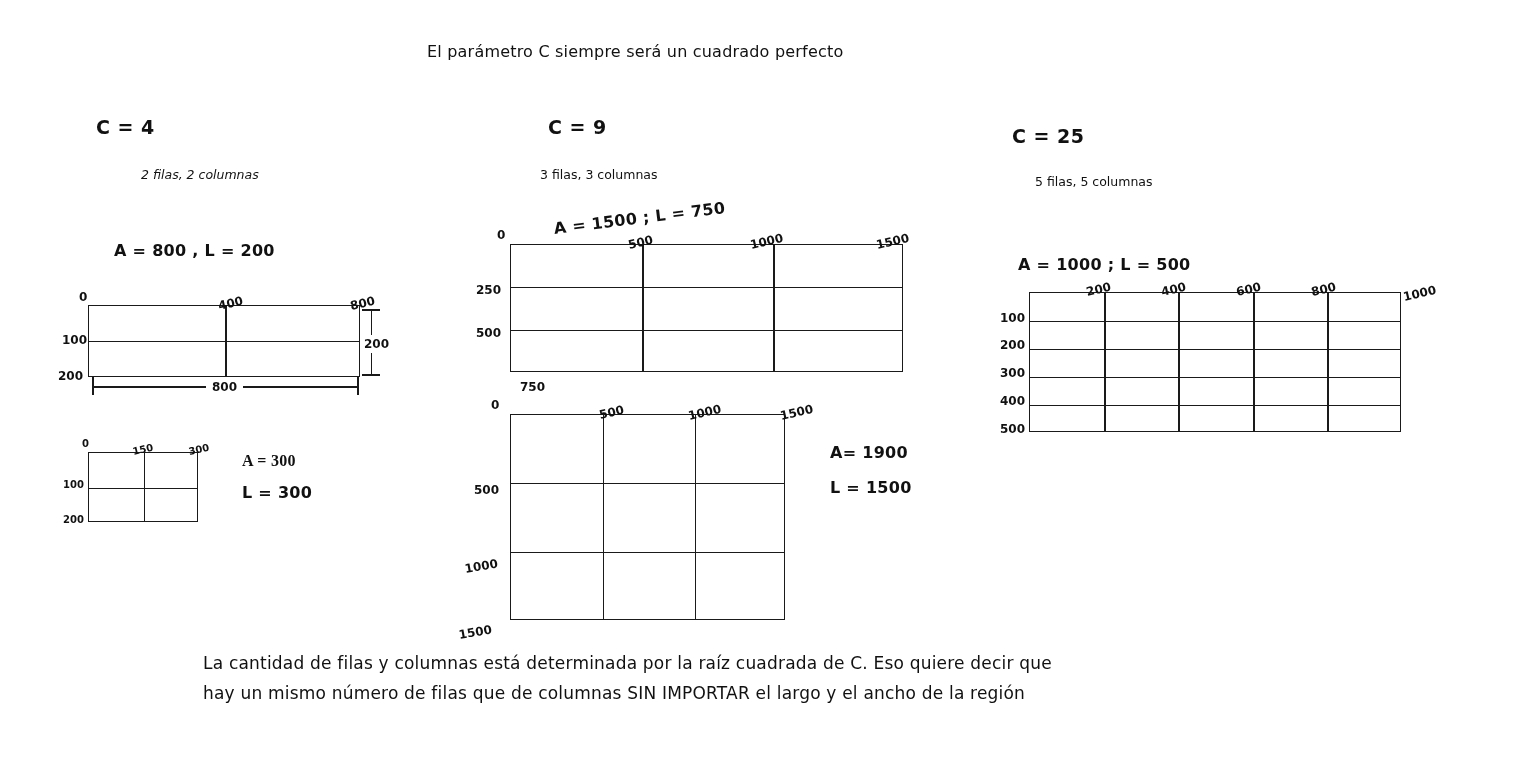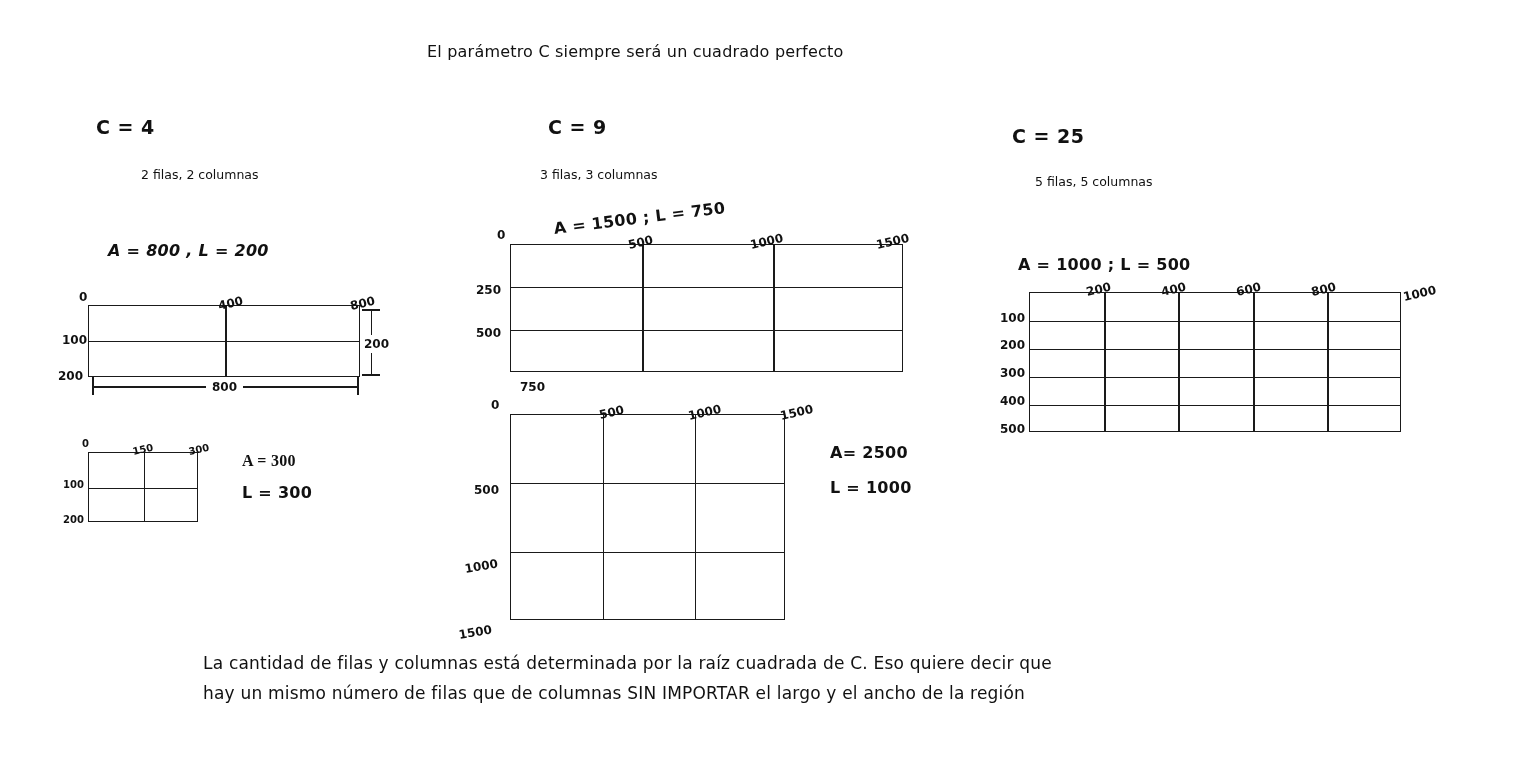--- a/index.html
+++ b/index.html
@@ -91,23 +91,23 @@
   }
 </style>
 </head>
 <body>
 
 <div id="canvas">
 
   <div class="abs hand title" style="left:427px; top:42px;">El parámetro C siempre será un cuadrado perfecto</div>
 
   <div class="abs hand heading" style="left:96px; top:116px;">C = 4</div>
-  <div class="abs hand sub" style="left:141px; top:167px;">2 filas, 2 columnas</div>
-
-  <div class="abs hand note" style="left:108px; top:241px;font-style:italic;">A = 800 ,  L = 200</div>
+  <div class="abs hand sub" style="left:141px; top:167px;font-style:italic;">2 filas, 2 columnas</div>
+
+  <div class="abs hand note" style="left:114px; top:241px;">A = 800 ,  L = 200</div>
 
   <div class="grid" style="left:88px; top:305px; width:272px; height:72px;">
     <div class="gline-h" style="top:35px;"></div>
     <div class="gline-v thick-v" style="left:136px;"></div>
   </div>
   <div class="abs hand tick" style="left:79px; top:290px;">0</div>
   <div class="abs hand tick rot-a" style="left:220px; top:299px;">400</div>
   <div class="abs hand tick rot-a" style="left:352px; top:299px;">800</div>
   <div class="abs hand tick" style="left:62px; top:333px;">100</div>
   <div class="abs hand tick" style="left:58px; top:369px;">200</div>
@@ -161,22 +161,22 @@
     <div class="gline-v" style="left:184px;"></div>
   </div>
   <div class="abs hand tick" style="left:491px; top:398px;">0</div>
   <div class="abs hand tick rot-a" style="left:601px; top:408px;">500</div>
   <div class="abs hand tick rot-a" style="left:690px; top:409px;">1000</div>
   <div class="abs hand tick rot-a" style="left:782px; top:409px;">1500</div>
   <div class="abs hand tick" style="left:474px; top:483px;">500</div>
   <div class="abs hand tick rot-b" style="left:466px; top:562px;">1000</div>
   <div class="abs hand tick rot-b" style="left:460px; top:628px;">1500</div>
 
-  <div class="abs hand note" style="left:830px; top:443px;">A= 2500</div>
-  <div class="abs hand note" style="left:830px; top:478px;">L = 1000</div>
+  <div class="abs hand note" style="left:830px; top:443px;">A= 1900</div>
+  <div class="abs hand note" style="left:830px; top:478px;">L = 1500</div>
 
   <div class="abs hand heading" style="left:1012px; top:125px;">C = 25</div>
   <div class="abs hand sub" style="left:1035px; top:174px;">5 filas, 5 columnas</div>
 
   <div class="abs hand note" style="left:1018px; top:255px;">A = 1000  ;   L = 500</div>
 
   <div class="grid" style="left:1029px; top:292px; width:372px; height:140px;">
     <div class="gline-h" style="top:28px;"></div>
     <div class="gline-h" style="top:56px;"></div>
     <div class="gline-h" style="top:84px;"></div>

